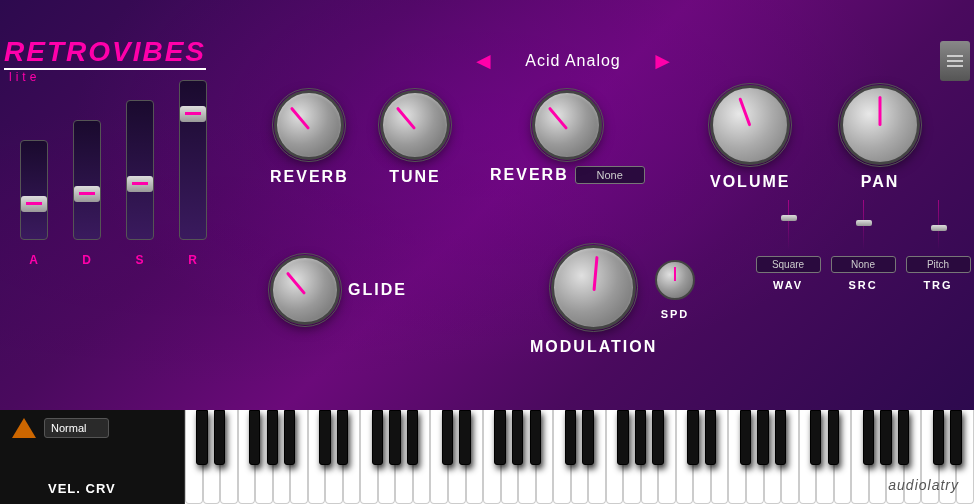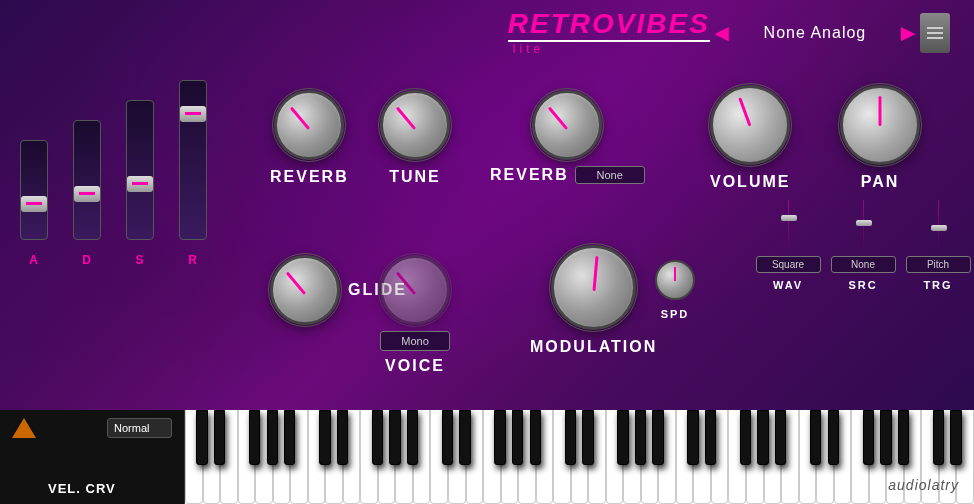--- a/index.html
+++ b/index.html
@@ -29,24 +29,25 @@
       background: 
         radial-gradient(ellipse at 50% 30%, rgba(120, 0, 150, 0.4) 0%, transparent 60%),
         radial-gradient(ellipse at 20% 60%, rgba(80, 0, 100, 0.3) 0%, transparent 40%);
       pointer-events: none;
     }
 
     
     .header {
       display: flex;
       align-items: center;
-      justify-content: flex-end;
-      padding: 10px 24px;
+      justify-content: space-between;
+      padding: 10px 4px;
       position: relative;
       z-index: 10;
+      margin-top: 28px;
     }
 
     .logo {
       display: flex;
       flex-direction: column;
     }
 
     .logo-main {
       font-size: 28px;
       font-weight: 900;
@@ -417,21 +418,21 @@
     <div class="logo">
       <div class="logo-main">
         <span style="color:#ff00aa">RETRO</span><span>VIBES</span>
       </div>
       <div class="logo-line"></div>
       <div class="logo-sub">lite</div>
     </div>
 
     <div class="preset-nav">
       <div class="preset-arrow">◄</div>
-      <div class="preset-name">None Analog</div>
+      <div class="preset-name">Acid Analog</div>
       <div class="preset-arrow">►</div>
     </div>
 
     <div class="header-icon">
       <div style="display:flex;flex-direction:column;gap:3px;padding:4px;">
         <div style="width:16px;height:2px;background:#ccc;"></div>
         <div style="width:16px;height:2px;background:#ccc;"></div>
         <div style="width:16px;height:2px;background:#ccc;"></div>
       </div>
     </div>
@@ -506,27 +507,20 @@
     <div class="knob-label">PAN</div>
   </div>
 
   <div style="position:absolute;left:270px;top:255px;display:flex;flex-direction:row;align-items:center;gap:8px;">
     <div class="knob knob-glide" style="position:relative;">
       <div class="knob-ticks"></div>
     </div>
     <div class="knob-label">GLIDE</div>
   </div>
 
-  <div style="position:absolute;left:380px;top:255px;display:flex;flex-direction:column;align-items:center;gap:6px;">
-    <div class="knob" style="position:relative;opacity:0.5;">
-      <div class="knob-ticks"></div>
-    </div>
-    <div class="voice-dropdown">Mono</div>
-    <div class="knob-label">VOICE</div>
-  </div>
 
   <div style="position:absolute;left:530px;top:245px;display:flex;flex-direction:column;align-items:center;gap:8px;">
     <div class="knob knob-modulation" style="position:relative;width:85px;height:85px;">
       <div class="knob-ticks"></div>
     </div>
     <div class="knob-label">MODULATION</div>
   </div>
 
   <div class="spd-section">
     <div class="spd-knob"></div>
@@ -557,21 +551,21 @@
       </div>
       <div class="lfo-dropdown">Pitch</div>
       <div class="lfo-label">TRG</div>
     </div>
   </div>
 
 </div>
 
 <div class="keyboard-section">
   <div class="keyboard-left">
-    <div style="display:flex;align-items:center;gap:8px;margin-bottom:4px;justify-content:space-between;">
+    <div style="display:flex;align-items:center;gap:8px;margin-bottom:4px;">
       <div style="width:0;height:0;border-left:12px solid transparent;border-right:12px solid transparent;border-bottom:20px solid #cc6600;"></div>
       <div class="vel-crv-dropdown" style="background:#2a2a2a;border:1px solid #555;color:white;font-size:11px;padding:3px 6px;border-radius:3px;width:65px;">Normal</div>
     </div>
     <div class="vel-crv-label" style="margin-left:36px;">VEL. CRV</div>
   </div>
 
   <div class="piano-keys" style="position:relative;">
 
     <div class="white-keys">
       <div class="white-key"></div>

